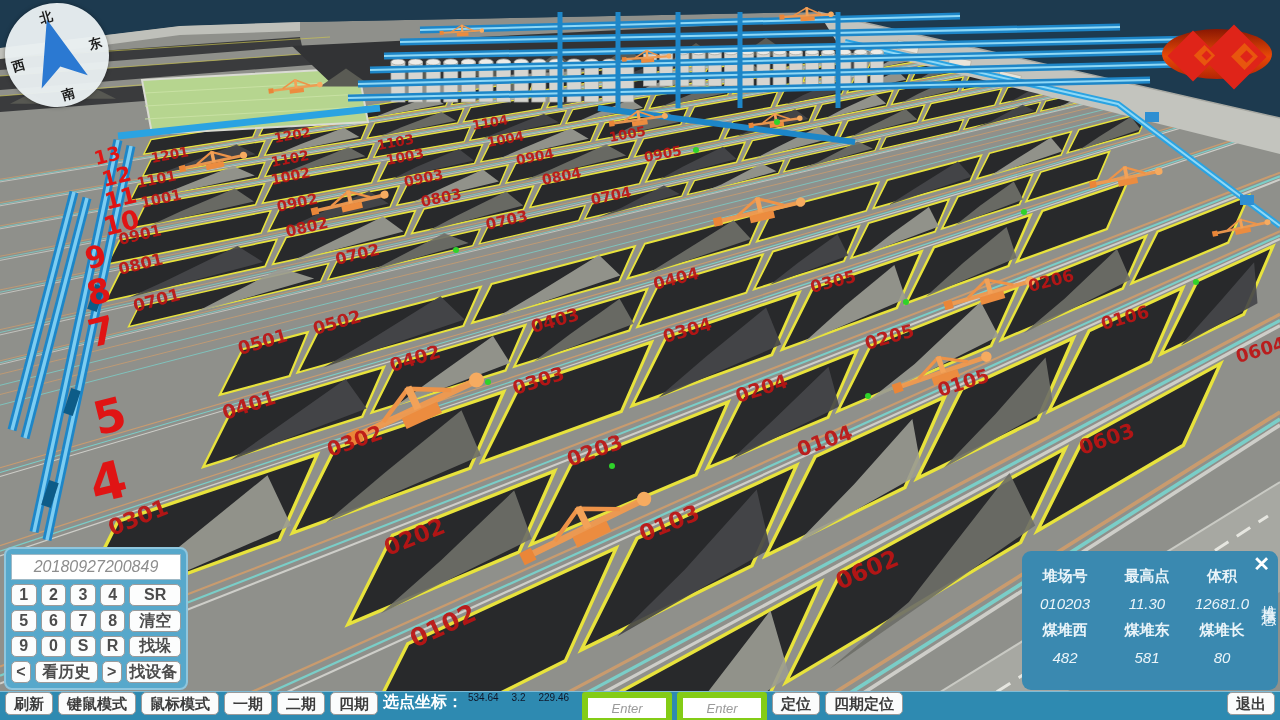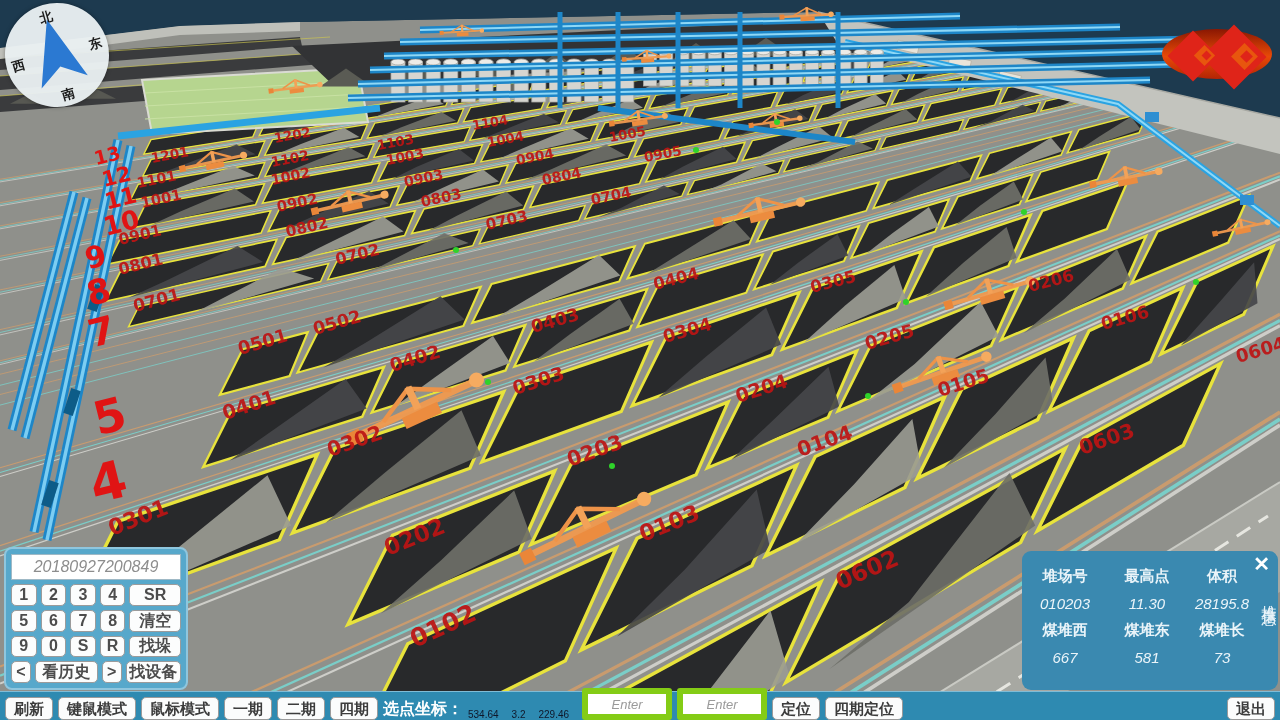--- a/index.html
+++ b/index.html
@@ -30,21 +30,21 @@
   #info{position:absolute;left:1022px;top:551px;width:256px;height:139px;background:#3a89b0;
     border-radius:9px;color:#eaf4f9;display:flex;box-sizing:border-box;}
   #info .grid{display:grid;grid-template-columns:86px 78px 72px;grid-auto-rows:27px;
     align-items:center;padding:12px 0 0 0;font-size:15px;text-align:center;}
   #info .lab{font-weight:bold;} #info .val{font-weight:normal;font-style:italic;}
   #info .vert{width:26px;padding-top:42px;font-size:15px;line-height:17px;
     writing-mode:vertical-rl;text-orientation:upright;letter-spacing:2px;}
   #info .close{position:absolute;right:8px;top:1px;font-size:20px;font-weight:900;color:#fff;cursor:pointer;}
   
   #toolbar{position:absolute;left:0;top:691px;width:1280px;height:29px;background:#2e8ab1;
-    border-top:1px solid #7fbcd6;display:flex;align-items:flex-end;gap:5px;padding:0 5px;box-sizing:border-box;}
+    border-top:1px solid #7fbcd6;display:flex;align-items:flex-start;gap:5px;padding:0 5px;box-sizing:border-box;}
   .tb-btn{background:#fbfcfc;border:1px solid #9a9a9a;border-radius:5px;height:23px;
     padding:0 8px;font-size:15px;color:#3c3c3c;font-weight:bold;white-space:nowrap;
     font-family:"Liberation Sans",sans-serif;line-height:1;}
   .tb-label{color:#fff;font-size:16px;font-weight:bold;margin-left:0;white-space:nowrap;}
   .tb-val{color:#0f172a;font-size:10px;margin-right:8px;}
   .tb-input{width:74px;height:18px;border:6px solid #84cc16;border-radius:3px;text-align:center;
     font-size:13px;color:#ef4444;font-family:"Liberation Sans",sans-serif;}
   .tb-input::placeholder{font-style:italic;color:#9a9a9a;}
   .spacer{flex:1;}
 </style>
@@ -664,27 +664,27 @@
 </div>
 
 <div id="info">
   <span class="close">✕</span>
   <div class="grid">
     <span class="lab">堆场号</span>
     <span class="lab">最高点</span>
     <span class="lab">体积</span>
     <span class="val">010203</span>
     <span class="val">11.30</span>
-    <span class="val">28195.8</span>
+    <span class="val">12681.0</span>
     <span class="lab">煤堆西</span>
     <span class="lab">煤堆东</span>
     <span class="lab">煤堆长</span>
-    <span class="val">667</span>
+    <span class="val">482</span>
     <span class="val">581</span>
-    <span class="val">73</span>
+    <span class="val">80</span>
   </div>
   <div class="vert">堆垛信息</div>
 </div>
 
 <div id="toolbar">
   <button class="tb-btn">刷新</button>
   <button class="tb-btn">键鼠模式</button>
   <button class="tb-btn">鼠标模式</button>
   <button class="tb-btn">一期</button>
   <button class="tb-btn">二期</button>

